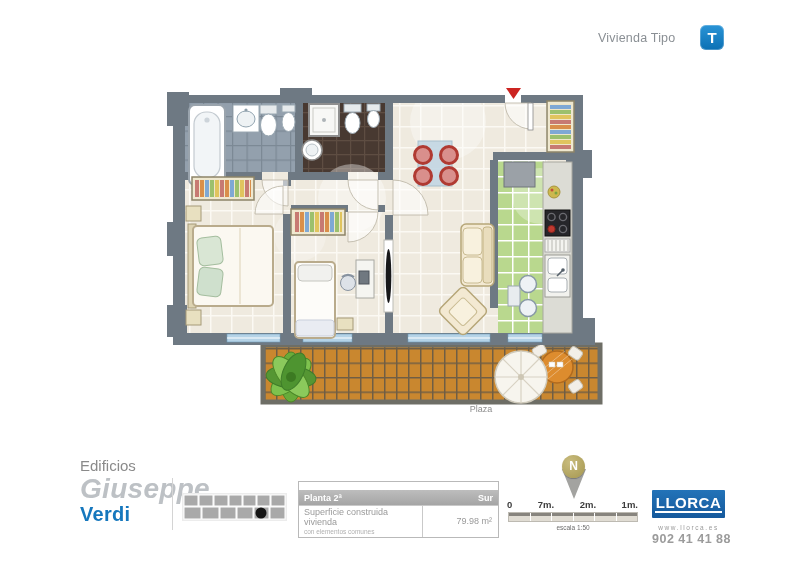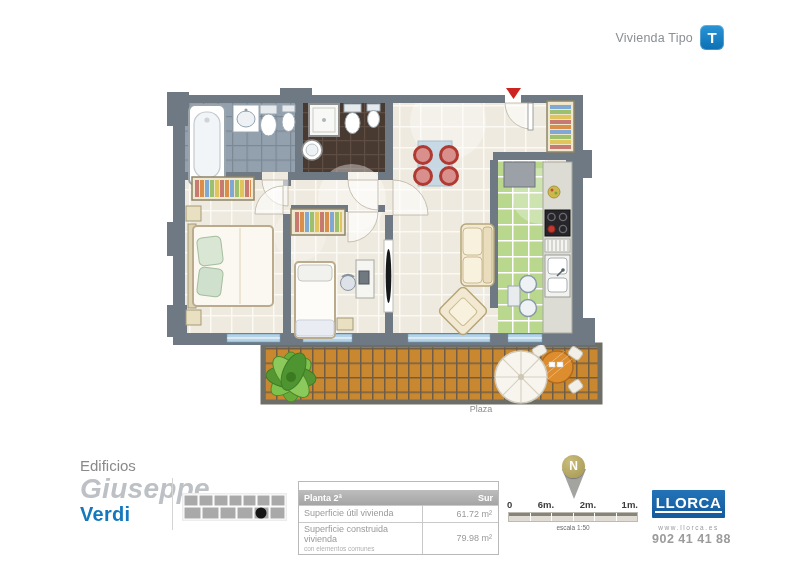--- a/index.html
+++ b/index.html
@@ -3,21 +3,21 @@
 <meta charset="utf-8">
 <style>
   * { margin:0; padding:0; box-sizing:border-box; }
   body { background:#ffffff; }
   .page {
     position:relative; width:799px; height:571px; background:#fff;
     font-family:"Liberation Sans", sans-serif; overflow:hidden;
   }
   
   .vivienda-label{
-    position:absolute; top:31px; left:598px; width:95px; text-align:right;
+    position:absolute; top:31px; left:598px; width:95px; text-align:left;
     font-size:12.5px; color:#8a8f94; letter-spacing:.2px;
   }
   .type-badge{
     position:absolute; top:25px; left:700px; width:24px; height:25px;
     background:linear-gradient(#2a94d6,#0b70b4); border-radius:6px;
     color:#fff; font-weight:bold; font-size:15px; text-align:center; line-height:25px;
     box-shadow:inset 0 0 0 1px rgba(255,255,255,.25);
   }
   
   .plan-wrap{ position:absolute; left:165px; top:80px; width:445px; height:340px; }
@@ -405,41 +405,37 @@
       <circle cx="80" cy="24" r="5.5" fill="#151515"></circle>
     </svg>
   </div>
 
   <div class="area-table">
     <div class="thead">
       <span class="b">Planta 2ª</span>
       <span class="b">Sur</span>
     </div>
     <div class="trow">
-      <div class="tlabel">Superficie útil vivienda</div>
-      <div class="tvalue">61.72 m²</div>
-    </div>
-    <div class="trow">
       <div class="tlabel">
         <span>Superficie construida vivienda</span>
         <span class="sub">con elementos comunes</span>
       </div>
       <div class="tvalue">79.98 m²</div>
     </div>
   </div>
 
   <div class="compass">
     <div class="pin"></div>
     <div class="dial">N</div>
   </div>
 
   <div class="scalebar">
     <div class="ticks">
       <span>0</span>
-      <span>6m.</span>
+      <span>7m.</span>
       <span>2m.</span>
       <span>1m.</span>
     </div>
     <div class="bar">
       <i></i>
         <i></i>
         <i></i>
         <i></i>
         <i></i>
         <i></i>

